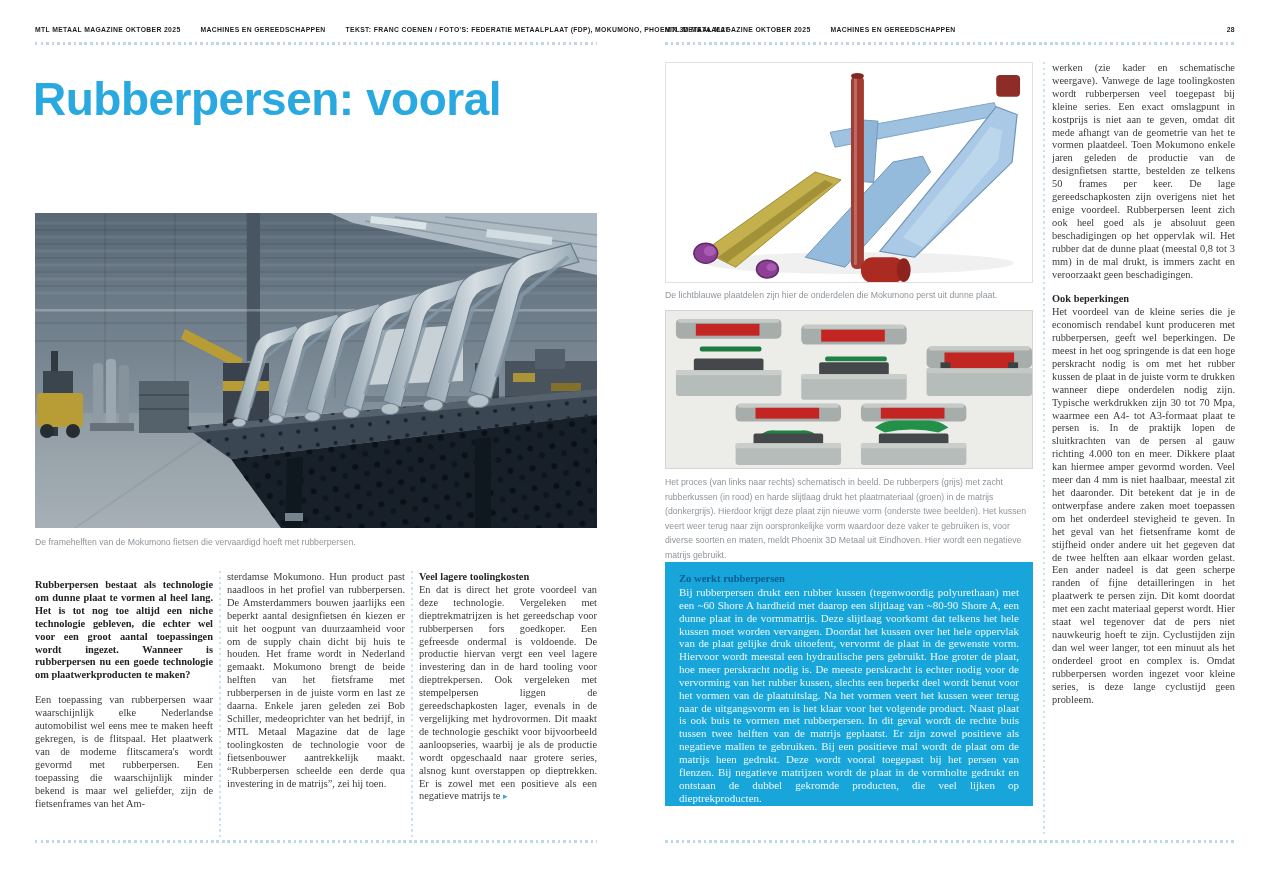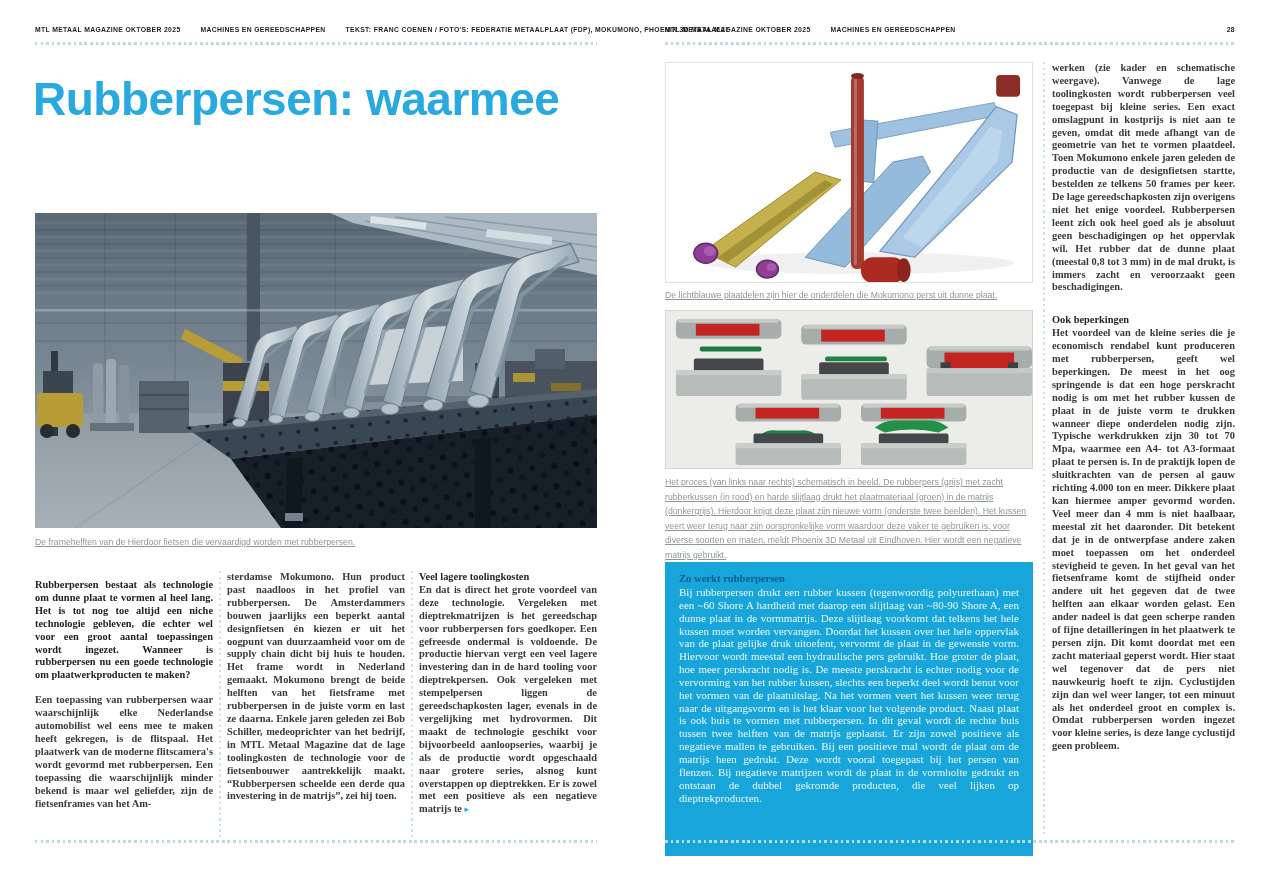--- a/index.html
+++ b/index.html
@@ -10,54 +10,54 @@
   .pghead{display:flex;align-items:baseline;font-family:"Liberation Sans",sans-serif;
           font-size:6.8px;font-weight:bold;letter-spacing:.35px;color:#1e1e1e;white-space:nowrap;}
   .pghead .sp{margin-right:20px;}
   .pghead .fill{flex:1;}
   .dash-h{height:3px;background:repeating-linear-gradient(90deg,var(--dash,#bcd9e4) 0 2.5px,transparent 2.5px 5.5px);}
   .vrule{width:2px;background:repeating-linear-gradient(180deg,var(--dash,#bcd9e4) 0 2px,transparent 2px 5.5px);opacity:.75;}
   
   .title{font-family:"Liberation Sans",sans-serif;font-weight:bold;font-size:46px;line-height:67px;
          color:var(--accent,#29a9e0);letter-spacing:-.5px;}
   
-  .cap{font-family:"Liberation Sans",sans-serif;font-size:8.7px;line-height:14.5px;color:var(--caption_text,#8f959a);text-decoration:underline;}
+  .cap{font-family:"Liberation Sans",sans-serif;font-size:8.7px;line-height:14.5px;color:var(--caption_text,#8f959a);}
   
   .colgrid{display:grid;grid-template-columns:repeat(3,178px);grid-column-gap:14px;}
   .col{overflow:hidden;height:268px;}
-  .body-t{font-size:10.4px;line-height:12.9px;text-align:justify;margin:0;color:var(--body_text,#3a3a3a);font-weight:bold;}
+  .body-t{font-size:10.4px;line-height:12.9px;text-align:justify;margin:0;color:var(--body_text,#3a3a3a);}
   .intro{font-weight:bold;color:#222;margin:8px 0 12px 0;}
   .subhead{font-weight:bold;font-size:10.4px;line-height:12.9px;color:#262626;margin:0;}
   .arrow{color:var(--accent,#29a9e0);font-size:9px;font-family:"DejaVu Sans",sans-serif;}
   
   .imgbox{box-sizing:border-box;border:1px solid #e0e0e0;background:#fff;}
   .imgbox svg{display:block;width:100%;height:100%;}
   .infobox{box-sizing:border-box;background:var(--infobox_bg,#1ba6da);padding:10px 14px;overflow:hidden;}
   .infobox h3{font-size:10.6px;line-height:13px;font-weight:bold;margin:0 0 1px 0;color:var(--infobox_heading,#0c5c92);}
   .infobox p{font-size:11px;line-height:12.85px;margin:0;text-align:justify;color:#eef8fc;}
   .rcol{overflow:hidden;}
-  .rcol .subhead{margin-top:20px;}
+  .rcol .subhead{margin-top:12px;}
   .photo svg{display:block;width:100%;height:100%;}
 </style>
 </head>
 <body>
 
 <div id="canvas">
 
   <div class="abs pghead" style="left:35px;top:26px;width:562px;">
     <span class="sp">MTL METAAL MAGAZINE OKTOBER 2025</span>
     <span class="sp">MACHINES EN GEREEDSCHAPPEN</span>
     <span>TEKST: FRANC COENEN / FOTO'S: FEDERATIE METAALPLAAT (FDP), MOKUMONO, PHOENIX 3D METAAL</span>
     <span class="fill"></span>
     <span>27</span>
   </div>
   <div class="abs dash-h" style="left:35px;top:42px;width:562px;"></div>
 
   <div class="abs title" style="left:33px;top:66px;width:575px;">
-    <div>Rubberpersen: waarmee</div>
+    <div>Rubberpersen: vooral</div>
   </div>
 
   <div class="abs photo" style="left:35px;top:213px;width:562px;height:315px;">
     <svg xmlns="http://www.w3.org/2000/svg" viewBox="0 0 562 315" preserveAspectRatio="none">
       <defs>
         <linearGradient id="wallG" x1="0" y1="0" x2="0" y2="1">
             <stop offset="0" stop-color="#5c6a76"></stop>
             <stop offset="1" stop-color="#8e9ba5"></stop>
           </linearGradient>
         <linearGradient id="floorG" x1="0" y1="0" x2="0" y2="1">
@@ -158,21 +158,21 @@
       <use href="#bf" transform="translate(196,106) scale(.74)"></use>
       <use href="#bf" transform="translate(232,94) scale(.80)"></use>
       <use href="#bf" transform="translate(268,83) scale(.86)"></use>
       <use href="#bf" transform="translate(306,71) scale(.92)"></use>
       <use href="#bf" transform="translate(344,56) scale(1.0)"></use>
       <use href="#bf" transform="translate(386,38) scale(1.1)"></use>
       <use href="#bf" transform="translate(430,20) scale(1.2)"></use>
       <rect width="562" height="315" fill="#3f5a6a" opacity=".10"></rect>
     </svg>
   </div>
-  <div class="abs cap" style="left:35px;top:535px;width:562px;">De framehelften van de Hierdoor fietsen die vervaardigd worden met rubberpersen.</div>
+  <div class="abs cap" style="left:35px;top:535px;width:562px;">De framehelften van de Mokumono fietsen die vervaardigd hoeft met rubberpersen.</div>
 
   <div class="abs colgrid" style="left:35px;top:571px;width:562px;">
     <div class="col">
       <p class="body-t intro">Rubberpersen bestaat als technologie om dunne plaat te vormen al heel lang. Het is tot nog toe altijd een niche technologie gebleven, die echter wel voor een groot aantal toepassingen wordt ingezet. Wanneer is rubberpersen nu een goede technologie om plaatwerkproducten te maken?</p>
       <p class="body-t">Een toepassing van rubberpersen waar waarschijnlijk elke Nederlandse automobilist wel eens mee te maken heeft gekregen, is de flitspaal. Het plaatwerk van de moderne flitscamera's wordt gevormd met rubberpersen. Een toepassing die waarschijnlijk minder bekend is maar wel geliefder, zijn de fietsenframes van het Am-</p>
     </div>
     <div class="col">
       <p class="body-t">sterdamse Mokumono. Hun product past naadloos in het profiel van rubberpersen. De Amsterdammers bouwen jaarlijks een beperkt aantal designfietsen én kiezen er uit het oogpunt van duurzaamheid voor om de supply chain dicht bij huis te houden. Het frame wordt in Nederland gemaakt. Mokumono brengt de beide helften van het fietsframe met rubberpersen in de juiste vorm en last ze daarna. Enkele jaren geleden zei Bob Schiller, medeoprichter van het bedrijf, in MTL Metaal Magazine dat de lage toolingkosten de technologie voor de fietsenbouwer aantrekkelijk maakt. “Rubberpersen scheelde een derde qua investering in de matrijs”, zei hij toen.</p>
     </div>
     <div class="col">
@@ -273,21 +273,21 @@
         <rect x="216" y="98" width="64" height="11" fill="#c32522"></rect>
         <path d="M210,118 q10,-8 22,-7 l30,0 q12,-1 22,7 l-10,5 q-27,-6 -54,0 Z" fill="#23904a"></path>
         <rect x="214" y="124" width="70" height="12" rx="2" fill="#44484a"></rect>
         <rect x="196" y="134" width="106" height="22" rx="3" fill="#b6bcb9"></rect>
           <rect x="196" y="134" width="106" height="5" fill="#c9cecb"></rect>
       </g>
     </svg>
   </div>
   <div class="abs cap" style="left:665px;top:475px;width:368px;">Het proces (van links naar rechts) schematisch in beeld. De rubberpers (grijs) met zacht rubberkussen (in rood) en harde slijtlaag drukt het plaatmateriaal (groen) in de matrijs (donkergrijs). Hierdoor krijgt deze plaat zijn nieuwe vorm (onderste twee beelden). Het kussen veert weer terug naar zijn oorspronkelijke vorm waardoor deze vaker te gebruiken is, voor diverse soorten en maten, meldt Phoenix 3D Metaal uit Eindhoven. Hier wordt een negatieve matrijs gebruikt.</div>
 
-  <div class="abs infobox" style="left:665px;top:562px;width:368px;height:294px;">
+  <div class="abs infobox" style="left:665px;top:562px;width:368px;height:244px;">
     <h3>Zo werkt rubberpersen</h3>
     <p>Bij rubberpersen drukt een rubber kussen (tegenwoordig polyurethaan) met een ~60 Shore A hardheid met daarop een slijtlaag van ~80-90 Shore A, een dunne plaat in de vormmatrijs. Deze slijtlaag voorkomt dat telkens het hele kussen moet worden vervangen. Doordat het kussen over het hele oppervlak van de plaat gelijke druk uitoefent, vervormt de plaat in de gewenste vorm. Hiervoor wordt meestal een hydraulische pers gebruikt. Hoe groter de plaat, hoe meer perskracht nodig is. De meeste perskracht is echter nodig voor de vervorming van het rubber kussen, slechts een beperkt deel wordt benut voor het vormen van de plaatuitslag. Na het vormen veert het kussen weer terug naar de uitgangsvorm en is het klaar voor het volgende product. Naast plaat is ook buis te vormen met rubberpersen. In dit geval wordt de rechte buis tussen twee helften van de matrijs geplaatst. Er zijn zowel positieve als negatieve mallen te gebruiken. Bij een positieve mal wordt de plaat om de matrijs heen gedrukt. Deze wordt vooral toegepast bij het persen van flenzen. Bij negatieve matrijzen wordt de plaat in de vormholte gedrukt en ontstaan de dubbel gekromde producten, die veel lijken op dieptrekproducten.</p>
   </div>
 
   <div class="abs rcol" style="left:1052px;top:62px;width:183px;height:778px;">
     <p class="body-t">werken (zie kader en schematische weergave). Vanwege de lage toolingkosten wordt rubberpersen veel toegepast bij kleine series. Een exact omslagpunt in kostprijs is niet aan te geven, omdat dit mede afhangt van de geometrie van het te vormen plaatdeel. Toen Mokumono enkele jaren geleden de productie van de designfietsen startte, bestelden ze telkens 50 frames per keer. De lage gereedschapkosten zijn overigens niet het enige voordeel. Rubberpersen leent zich ook heel goed als je absoluut geen beschadigingen op het oppervlak wil. Het rubber dat de dunne plaat (meestal 0,8 tot 3 mm) in de mal drukt, is immers zacht en veroorzaakt geen beschadigingen.</p>
     <h4 class="subhead">Ook beperkingen</h4>
     <p class="body-t">Het voordeel van de kleine series die je economisch rendabel kunt produceren met rubberpersen, geeft wel beperkingen. De meest in het oog springende is dat een hoge perskracht nodig is om met het rubber kussen de plaat in de juiste vorm te drukken wanneer diepe onderdelen nodig zijn. Typische werkdrukken zijn 30 tot 70 Mpa, waarmee een A4- tot A3-formaat plaat te persen is. In de praktijk lopen de sluitkrachten van de persen al gauw richting 4.000 ton en meer. Dikkere plaat kan hiermee amper gevormd worden. Veel meer dan 4 mm is niet haalbaar, meestal zit het daaronder. Dit betekent dat je in de ontwerpfase andere zaken moet toepassen om het onderdeel stevigheid te geven. In het geval van het fietsenframe komt de stijfheid onder andere uit het gegeven dat de twee helften aan elkaar worden gelast. Een ander nadeel is dat geen scherpe randen of fijne detailleringen in het plaatwerk te persen zijn. Dit komt doordat met een zacht materiaal geperst wordt. Hier staat wel tegenover dat de pers niet nauwkeurig hoeft te zijn. Cyclustijden zijn dan wel weer langer, tot een minuut als het onderdeel groot en complex is. Omdat rubberpersen worden ingezet voor kleine series, is deze lange cyclustijd geen probleem.</p>
   </div>
   <div class="abs vrule" style="left:1043px;top:62px;height:774px;"></div>

